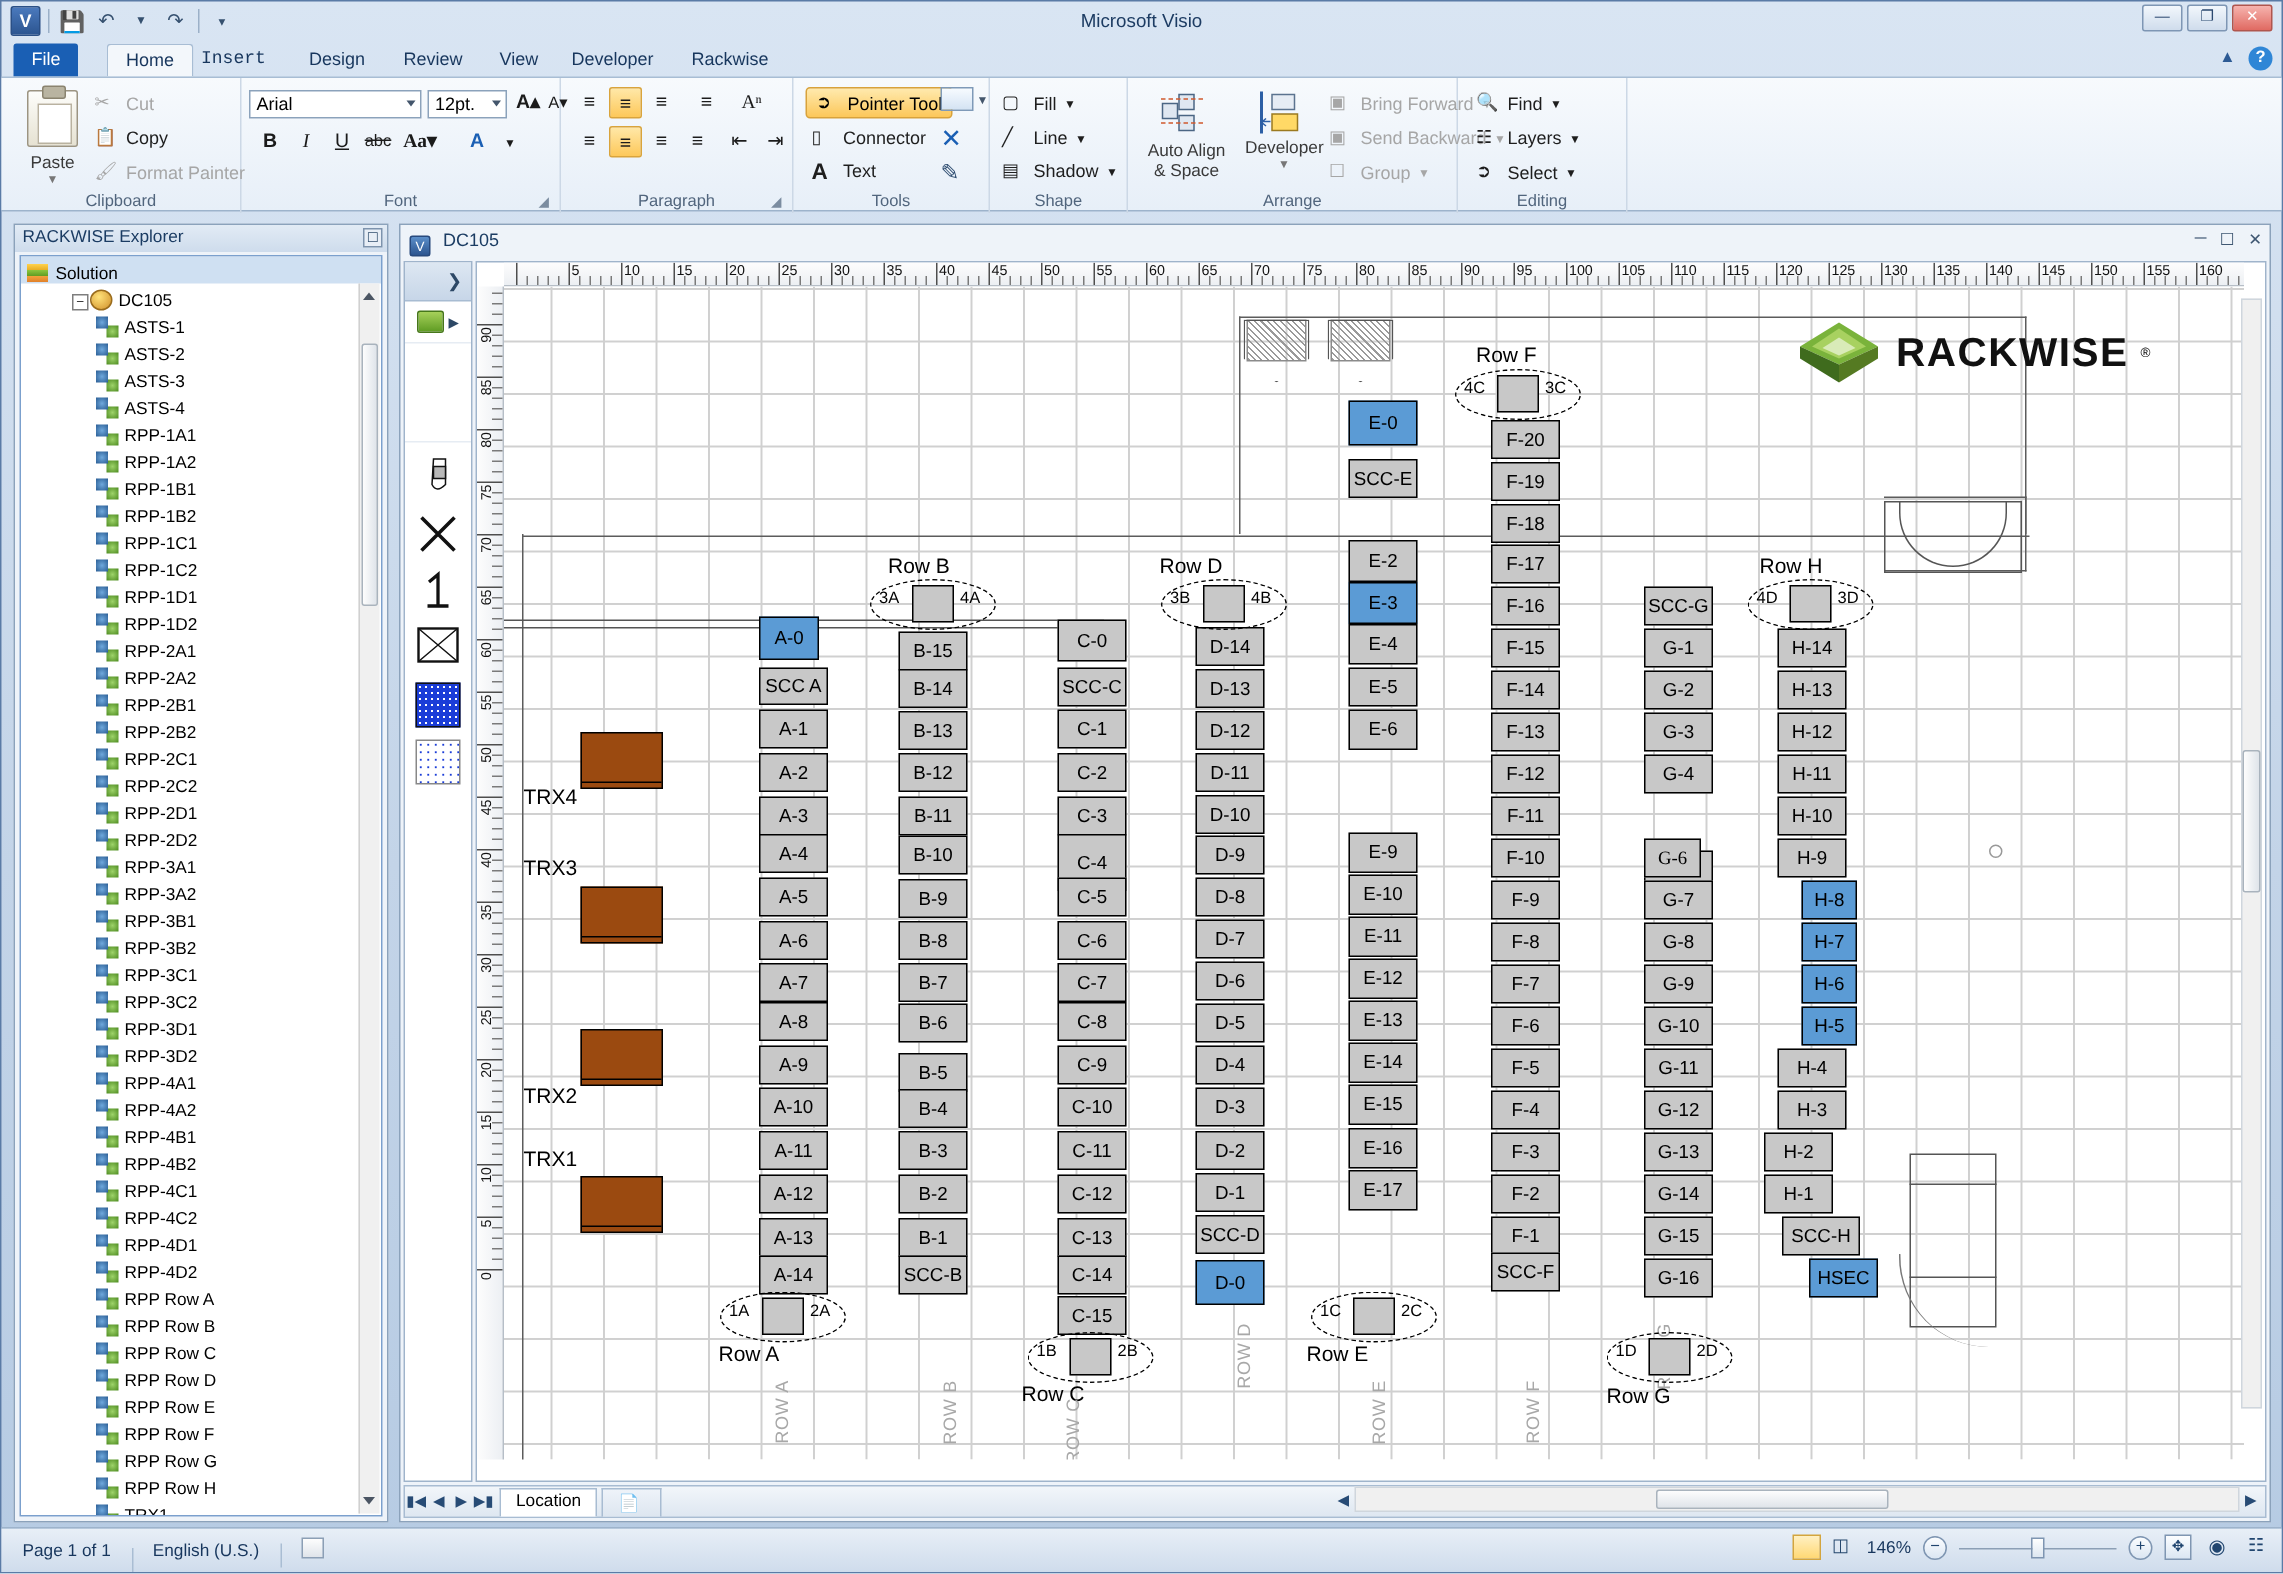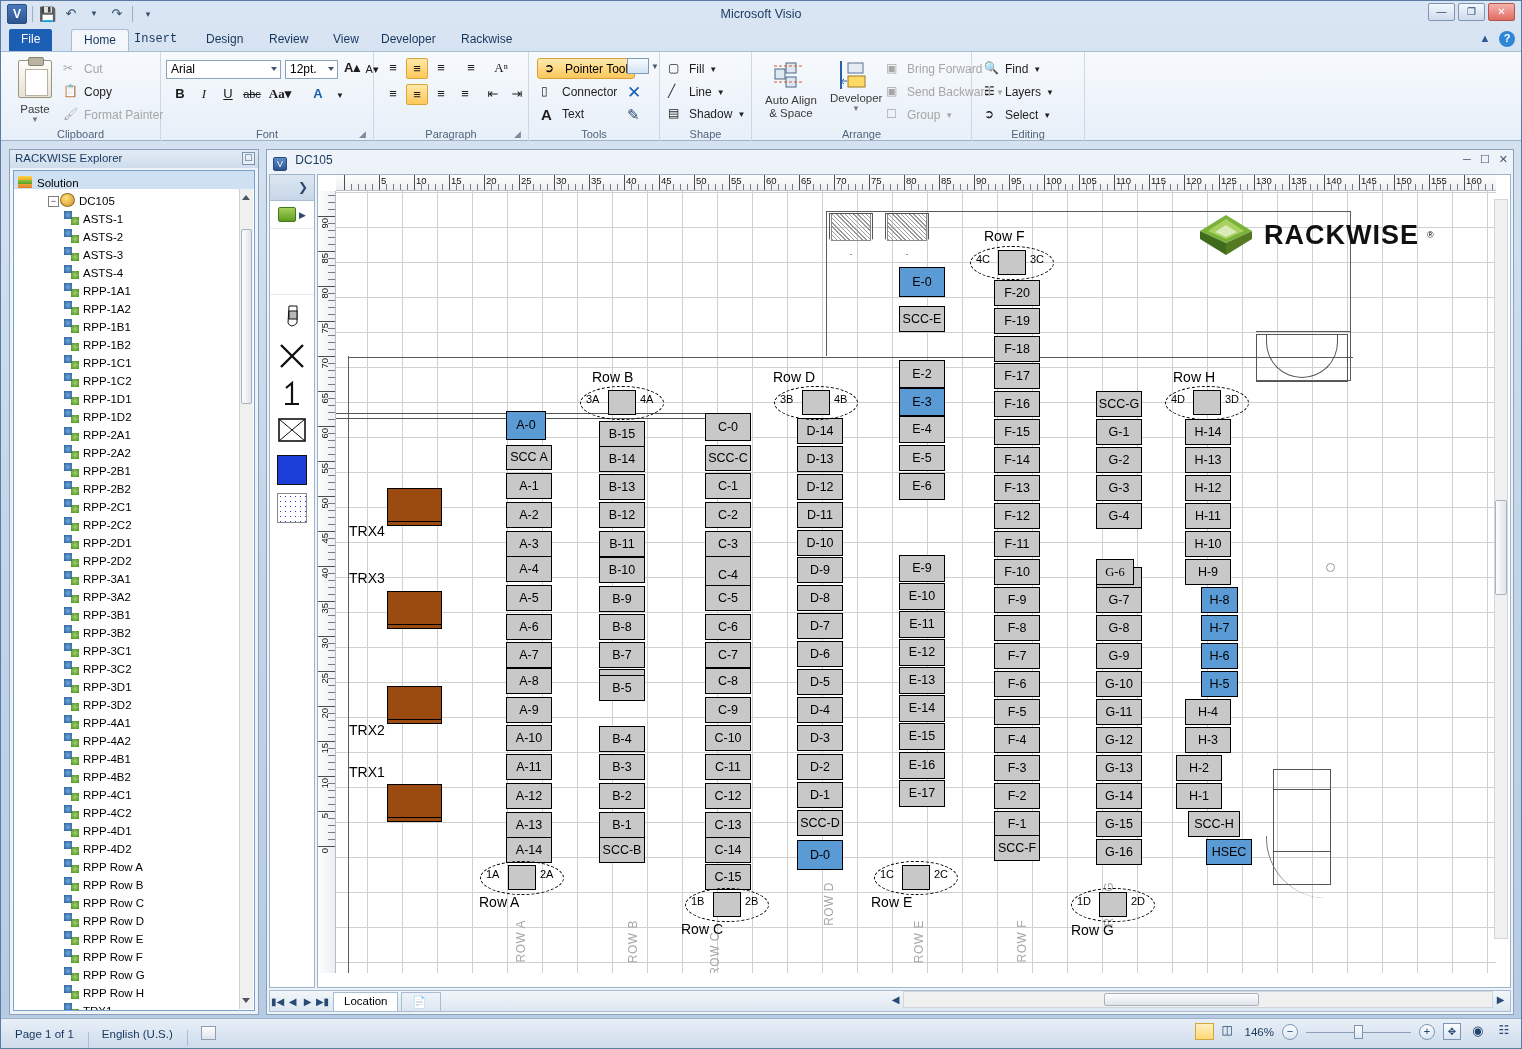--- a/index.html
+++ b/index.html
@@ -1100,21 +1100,21 @@
             </div>
             <div class="rack" style="width: 46px; height: 26px; left: 263px; top: 423px;">
               <span>B-8</span>
             </div>
             <div class="rack" style="width: 46px; height: 26px; left: 263px; top: 451px;">
               <span>B-7</span>
             </div>
             <div class="rack" style="width: 46px; height: 26px; left: 263px; top: 478px;">
               <span>B-6</span>
             </div>
-            <div class="rack" style="width: 46px; height: 26px; left: 263px; top: 484px;">
+            <div class="rack" style="width: 46px; height: 26px; left: 263px; top: 511px;">
               <span>B-5</span>
             </div>
             <div class="rack" style="width: 46px; height: 26px; left: 263px; top: 535px;">
               <span>B-4</span>
             </div>
             <div class="rack" style="width: 46px; height: 26px; left: 263px; top: 563px;">
               <span>B-3</span>
             </div>
             <div class="rack" style="width: 46px; height: 26px; left: 263px; top: 592px;">
               <span>B-2</span>

